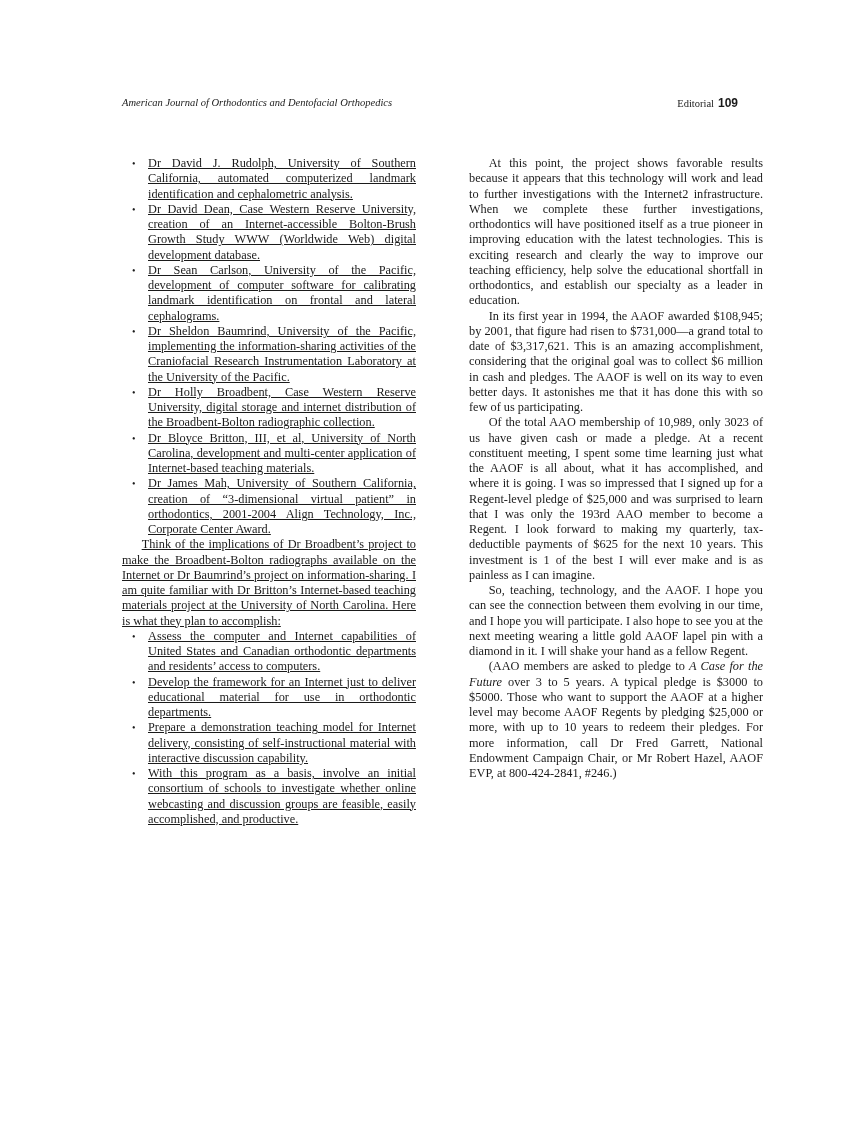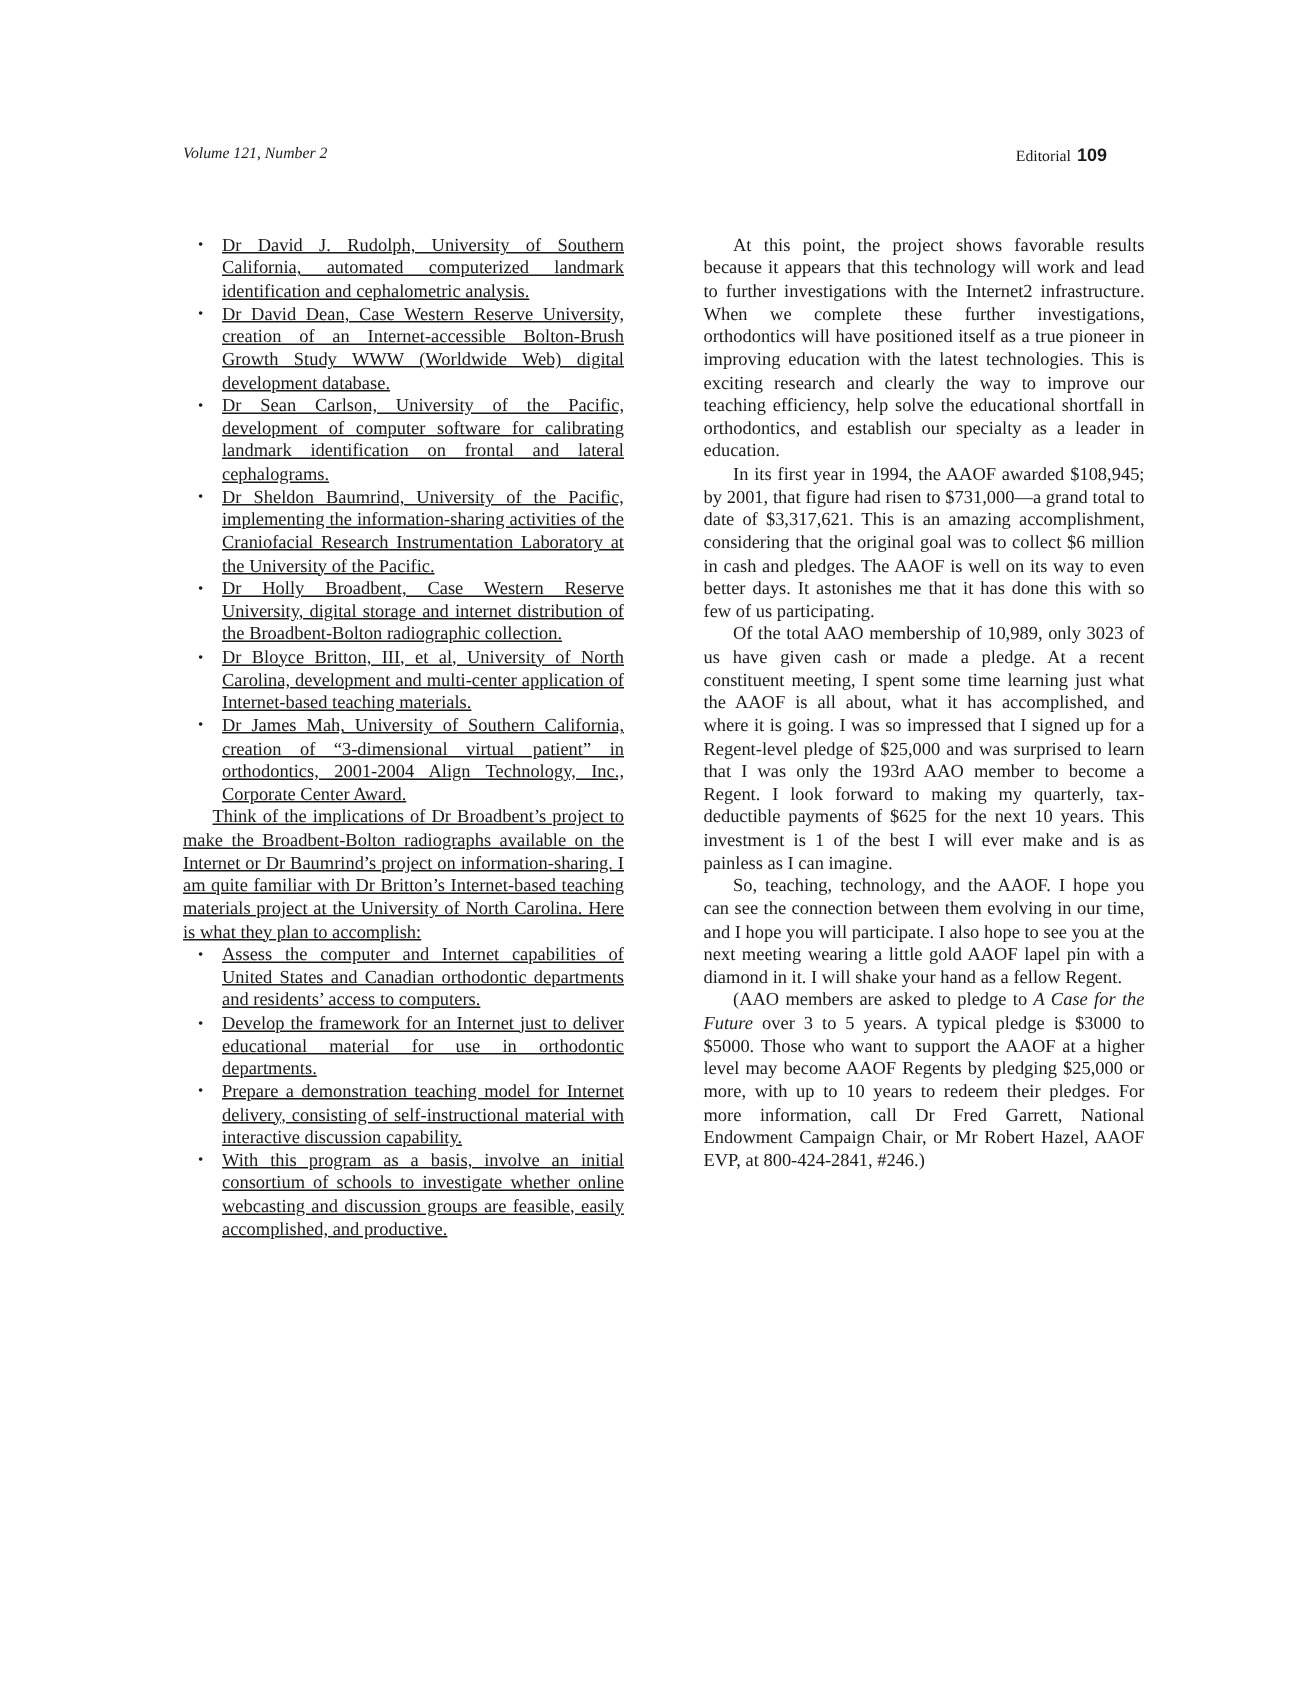--- a/index.html
+++ b/index.html
@@ -17,21 +17,21 @@
   ul.bullets { list-style: none; margin: 0; padding: 0; }
   ul.bullets li { position: relative; padding-left: 26px; }
   ul.bullets li::before { content: "•"; position: absolute; left: 10px; top: 0; font-size: 10px; }
   em { font-style: italic; }
 </style>
 </head>
 <body>
 
 <div class="header">
   <div class="journal">
-    <span>Volume 121, Number 2</span>
+    <span>American Journal of Orthodontics and Dentofacial Orthopedics</span>
   </div>
   <div class="folio">
     <span class="sec">Editorial</span><span class="pg">109</span>
   </div>
 </div>
 
 <div class="col col-left">
   <ul class="bullets">
     <li>Dr David J. Rudolph, University of Southern California, automated computerized landmark identification and cephalometric analysis.</li>
     <li>Dr David Dean, Case Western Reserve University, creation of an Internet-accessible Bolton-Brush Growth Study WWW (Worldwide Web) digital development database.</li>

